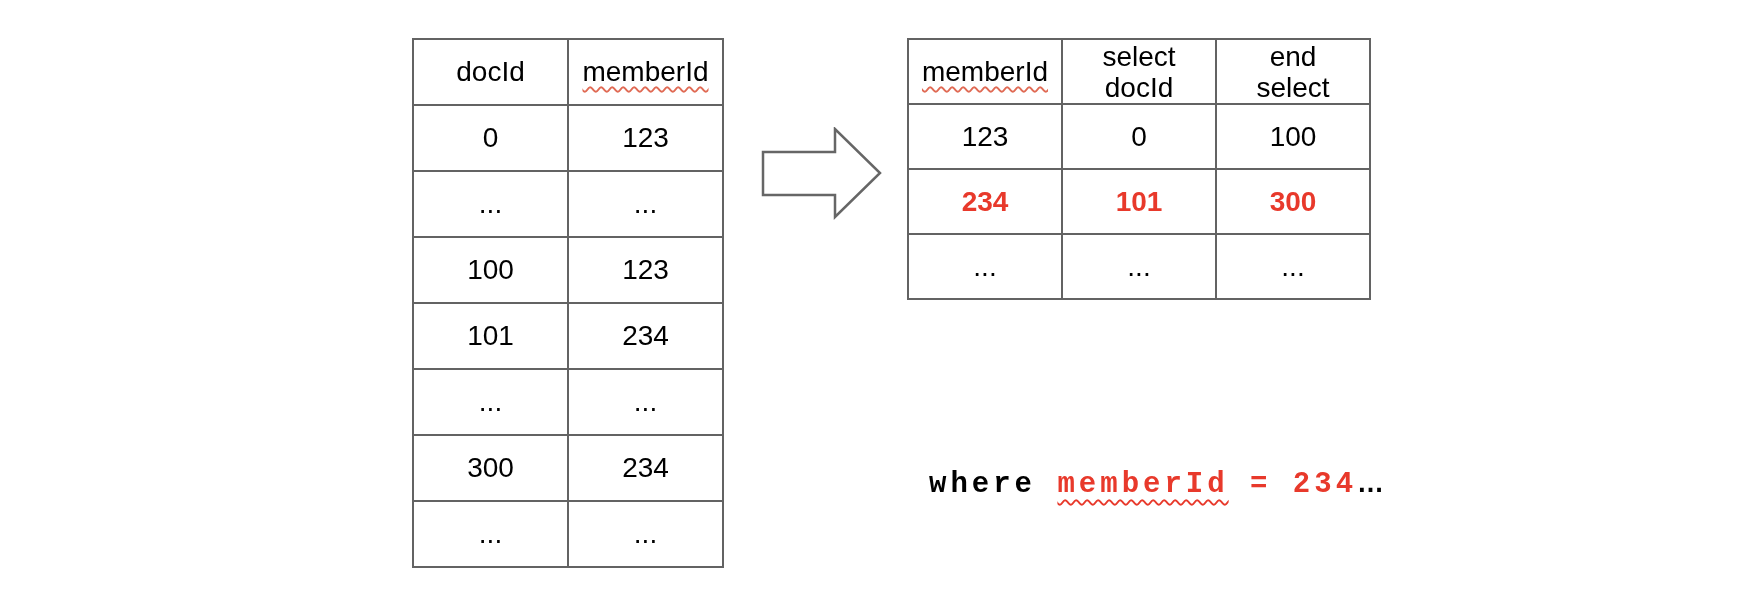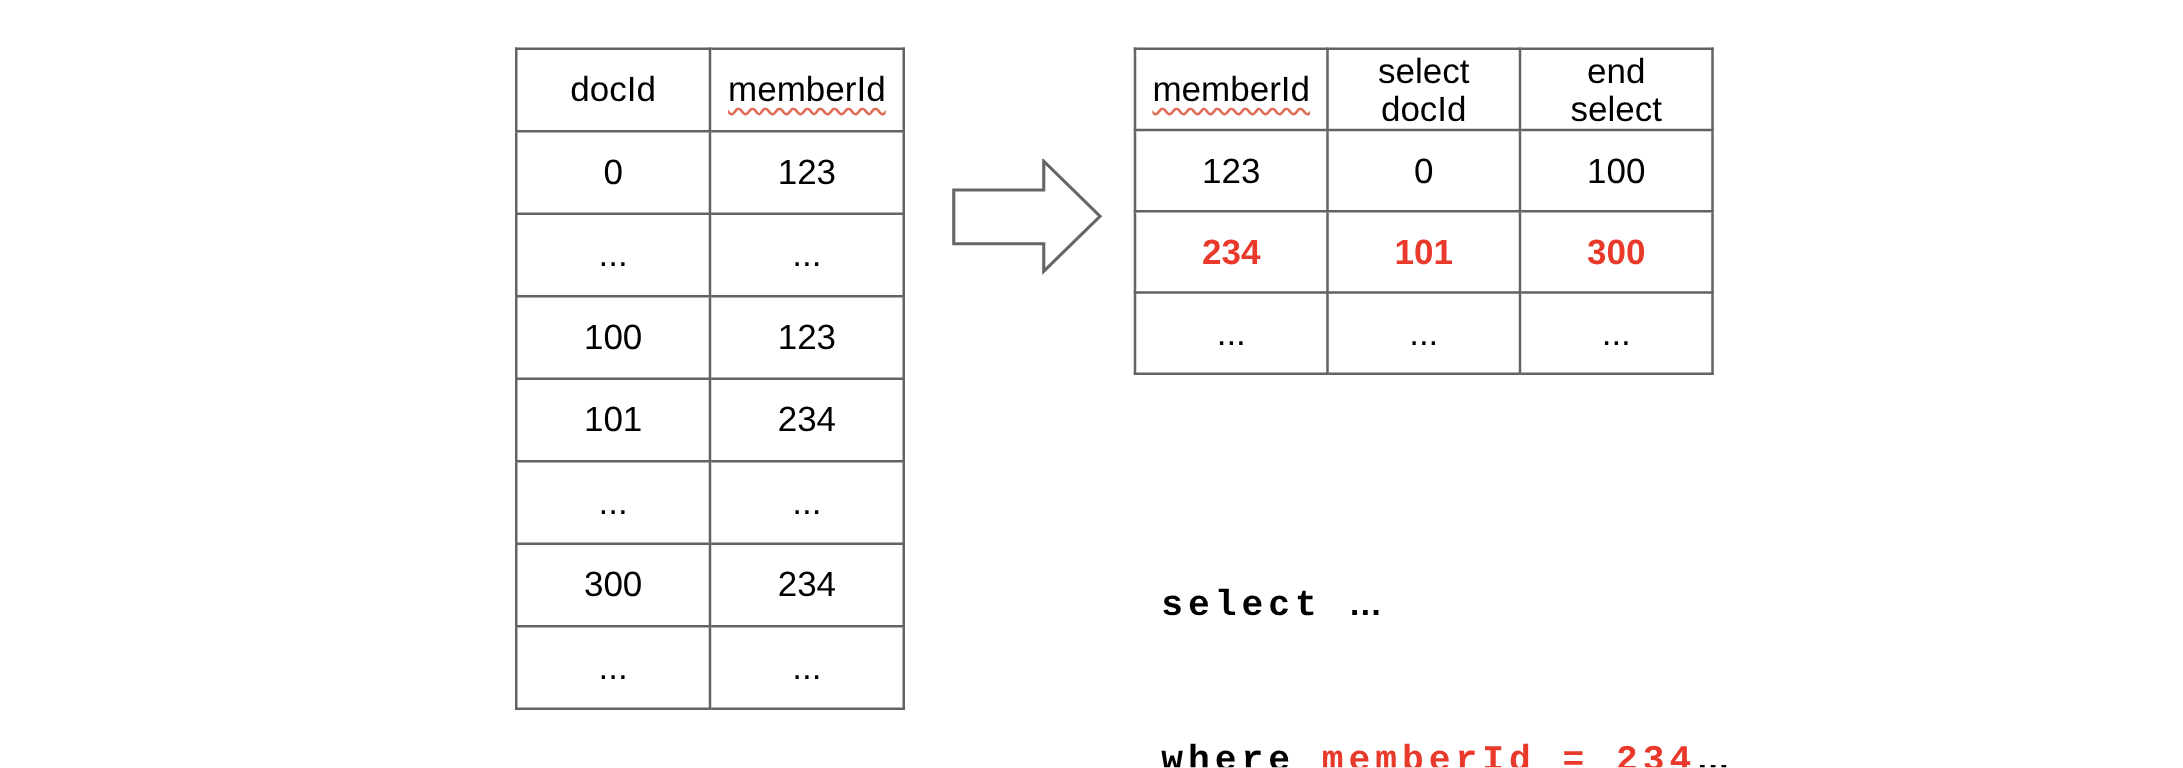--- a/index.html
+++ b/index.html
@@ -165,18 +165,17 @@
       </tr>
       <tr>
         <td>...</td>
         <td>...</td>
         <td>...</td>
       </tr>
     </tbody>
   </table>
 
   <div class="code">
-    <div class="code-line"><span>select </span><span class="ellipsis">…</span></div>
     <div class="code-line"><span>where </span><span class="red squiggle-red">memberId</span><span class="red"> = 234</span><span class="ellipsis">…</span></div>
     
   </div>
 
 </div>
 
 </body></html>

